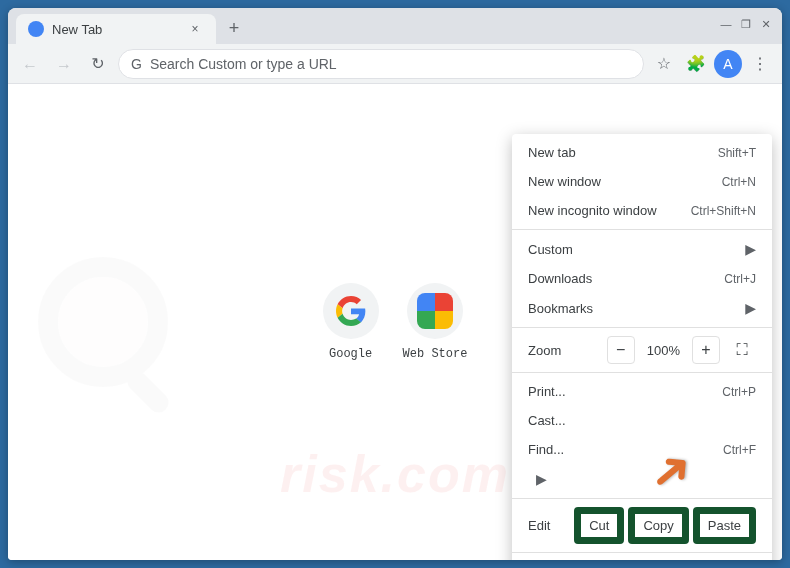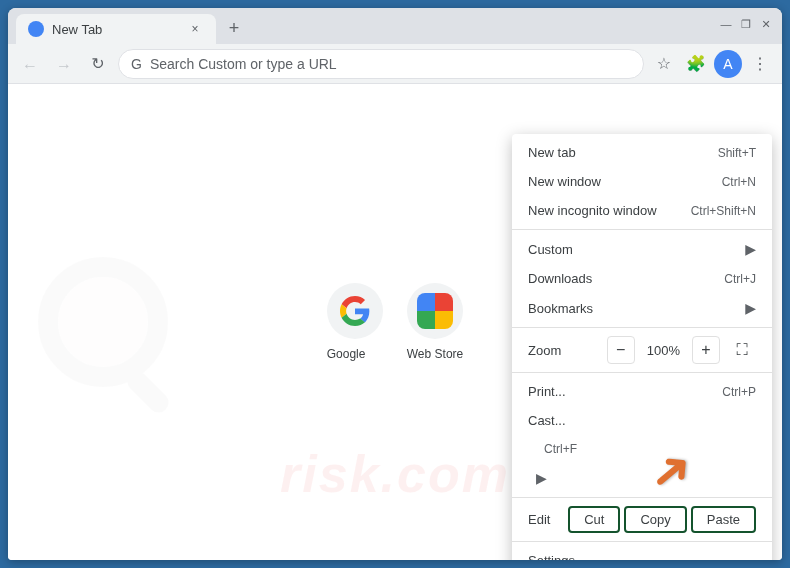--- a/index.html
+++ b/index.html
@@ -270,22 +270,24 @@
     .shortcuts {
       display: flex;
       gap: 24px;
       position: relative;
       z-index: 1;
     }
 
     .shortcut {
       display: flex;
       flex-direction: column;
+      align-items: center;
       gap: 8px;
       cursor: pointer;
+      font-family: Liberation Mono, monospace;
     }
 
     .shortcut-icon {
       width: 56px;
       height: 56px;
       border-radius: 50%;
       background: #f1f3f4;
       display: flex;
       align-items: center;
       justify-content: center;
@@ -392,22 +394,22 @@
       padding: 4px 16px;
       gap: 0;
       color: #3c4043;
     }
 
     .edit-label {
       flex: 1;
     }
 
     .edit-btn {
-      padding: 4px 14px;
-      border: 2px solid #14532d;
+      padding: 4px 8px;
+      border: 7px solid #14532d;
       border-radius: 4px;
       cursor: pointer;
       font-size: 13px;
       color: #3c4043;
       background: white;
       margin-left: 4px;
     }
 
     
     .arrow-indicator {
@@ -542,20 +544,21 @@
       <div class="menu-separator"></div>
 
       <div class="menu-item">
         <span class="menu-item-label">Print...</span>
         <span class="menu-item-shortcut">Ctrl+P</span>
       </div>
       <div class="menu-item">
         <span class="menu-item-label">Cast...</span>
       </div>
       <div class="menu-item">
+        <span class="menu-item-label">Find...</span>
         <span class="menu-item-shortcut">Ctrl+F</span>
       </div>
       <div class="menu-item">
         <span class="menu-item-arrow">▶</span>
       </div>
 
       <div class="menu-separator"></div>
 
       <div class="edit-controls">
         <span class="edit-label">Edit</span>

